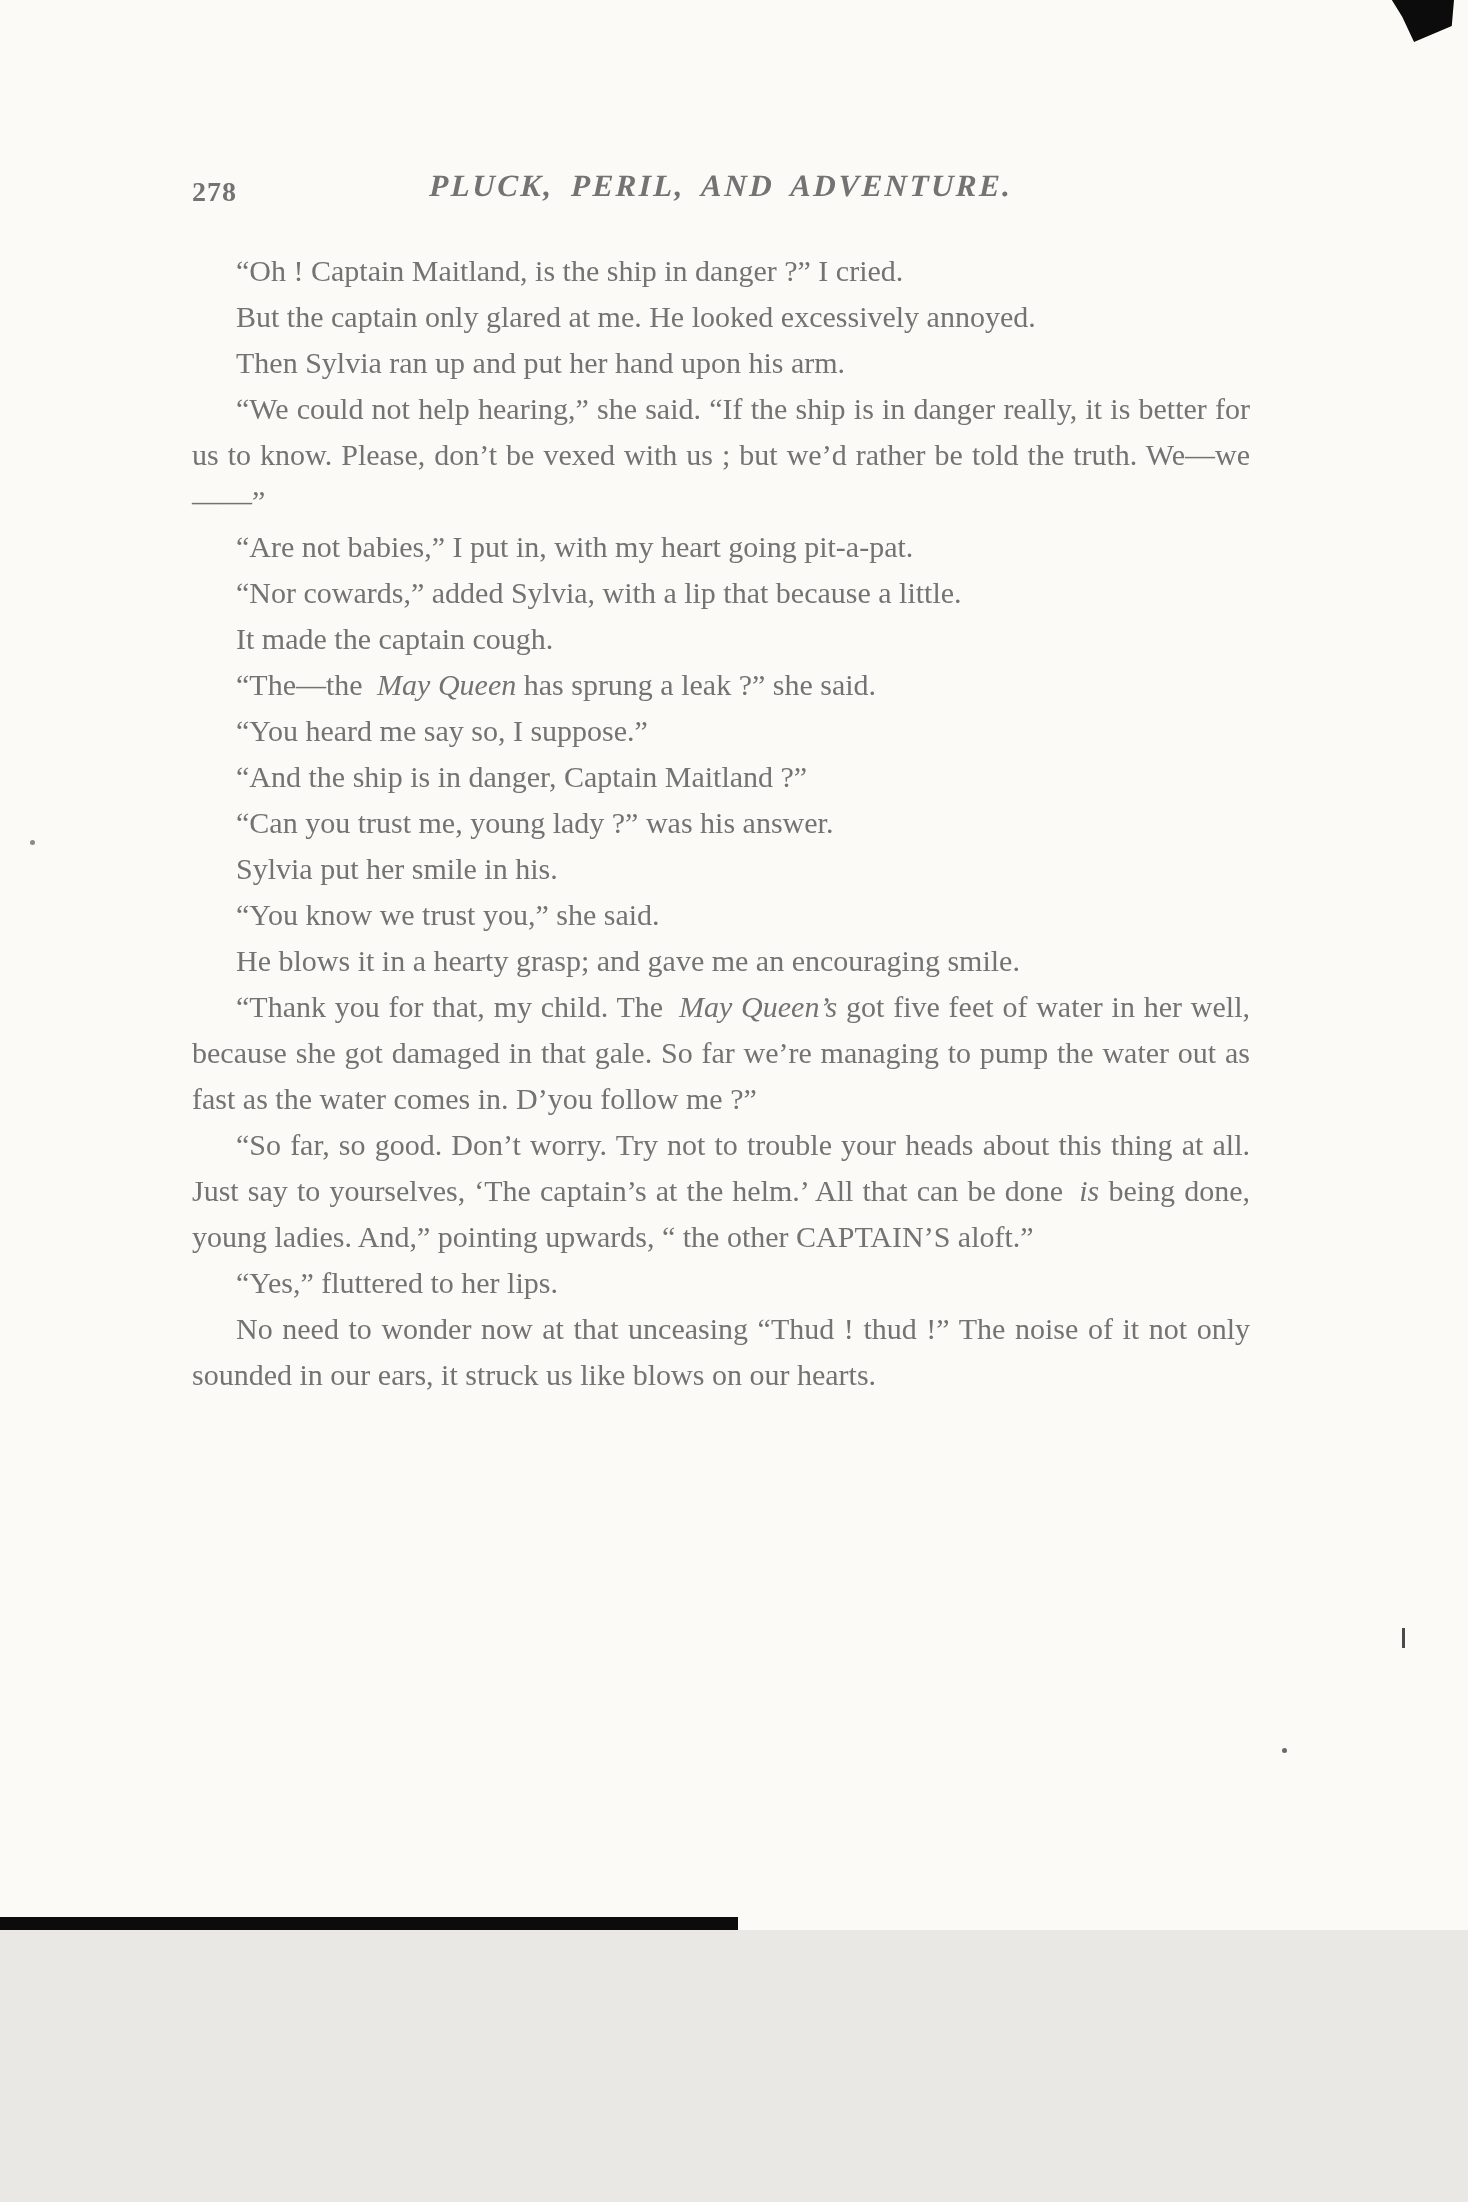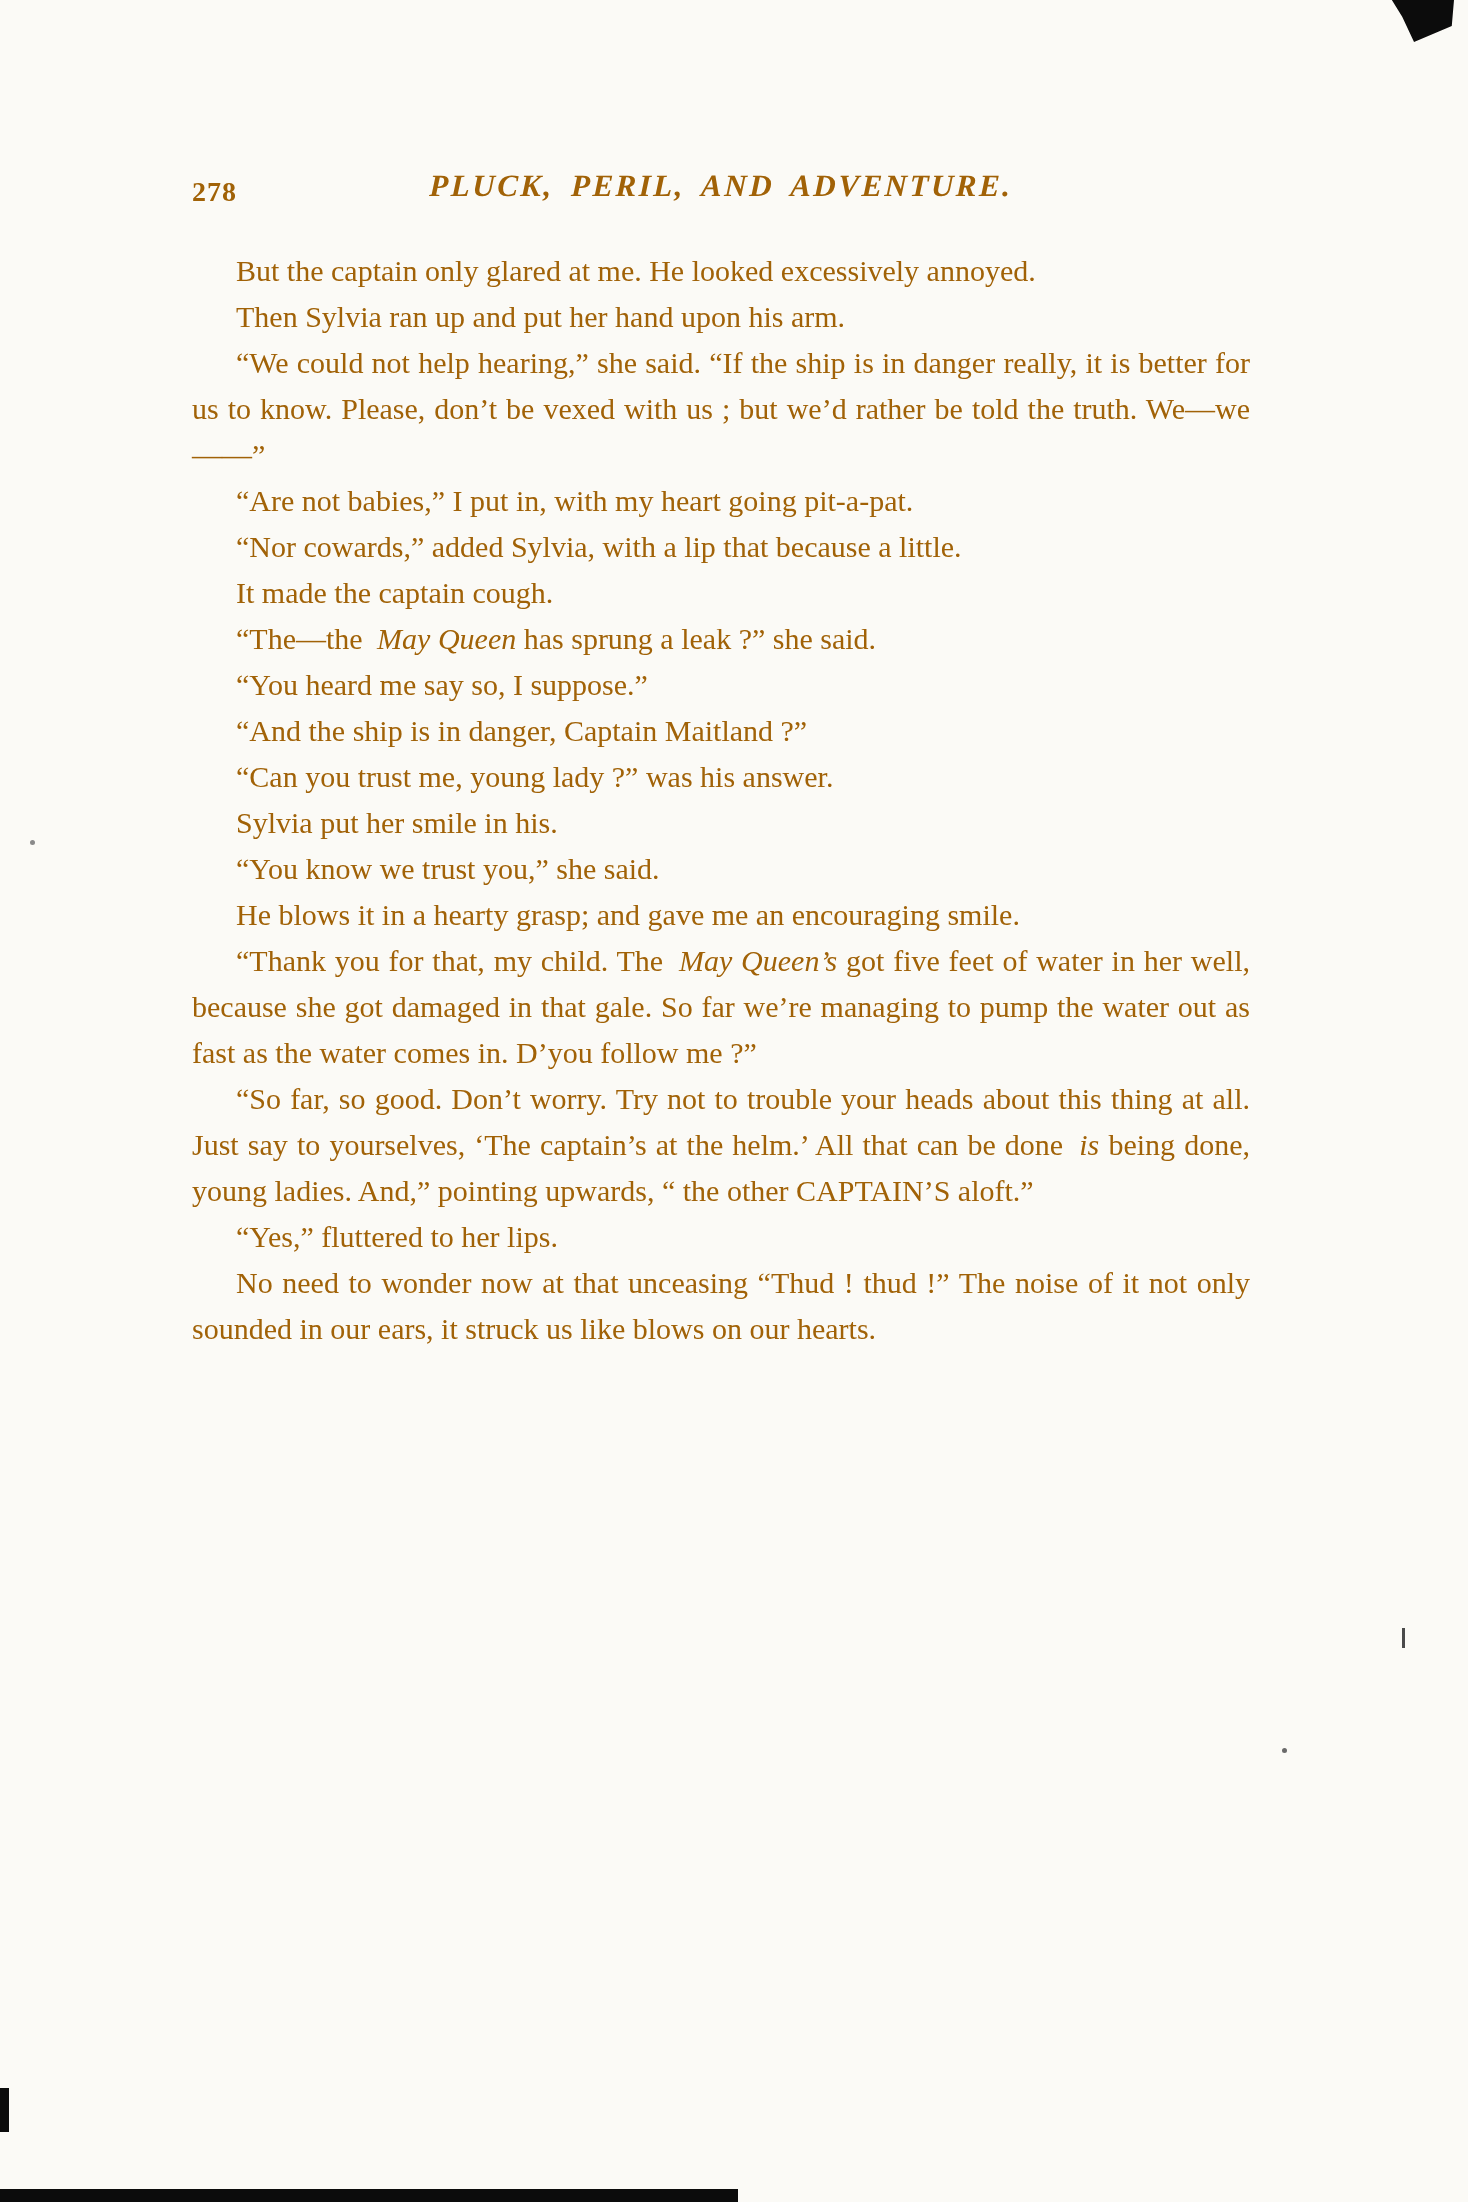--- a/index.html
+++ b/index.html
@@ -3,24 +3,24 @@
 <meta charset="utf-8">
 <style>
   html, body {
     margin: 0;
     padding: 0;
     background: #e9e8e4;
   }
   .page {
     position: relative;
     width: 1468px;
-    height: 2202px;
+    height: 1930px;
     margin: 0 auto;
     background: #fbfaf6;
-    color: #a16207;
+    color: #737373;
     font-family: "Liberation Serif", "DejaVu Serif", serif;
     overflow: hidden;
   }
   .text-block {
     position: absolute;
     left: 192px;
     top: 168px;
     width: 1058px;
   }
   .page-header {
@@ -115,20 +115,21 @@
   <div class="artifact speck-1"></div>
   <div class="artifact speck-2"></div>
   <div class="artifact speck-3"></div>
 
   <div class="text-block">
     <div class="page-header">
       <span class="page-number">278</span>
       <div class="running-title">PLUCK, PERIL, AND ADVENTURE.</div>
     </div>
     <div class="page-body">
+        <p><span>“Oh&nbsp;! Captain Maitland, is the ship in danger&nbsp;?” I cried.</span></p>
         <p><span>But the captain only glared at me. He looked excessively annoyed.</span></p>
         <p><span>Then Sylvia ran up and put her hand upon his arm.</span></p>
         <p><span>“We could not help hearing,” she said. “If the ship is in danger really, it is better for us to know. Please, don’t be vexed with us&nbsp;; but we’d rather be told the truth. We—we——”</span></p>
         <p><span>“Are not babies,” I put in, with my heart going pit-a-pat.</span></p>
         <p><span>“Nor cowards,” added Sylvia, with a lip that because a little.</span></p>
         <p><span>It made the captain cough.</span></p>
         <p><span>“The—the </span><span class="it">May Queen</span><span> has sprung a leak&nbsp;?” she said.</span></p>
         <p><span>“You heard me say so, I suppose.”</span></p>
         <p><span>“And the ship is in danger, Captain Maitland&nbsp;?”</span></p>
         <p><span>“Can you trust me, young lady&nbsp;?” was his answer.</span></p>

